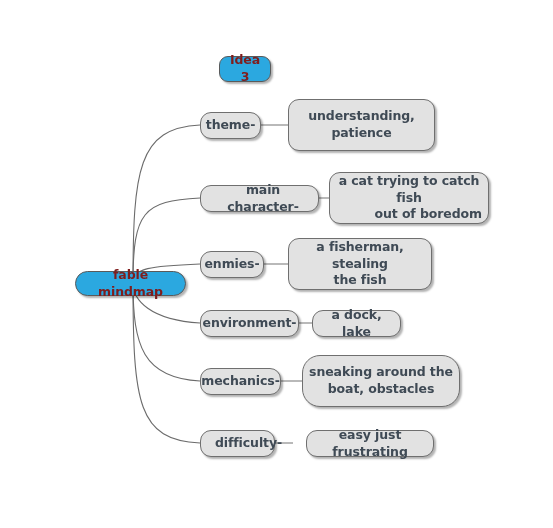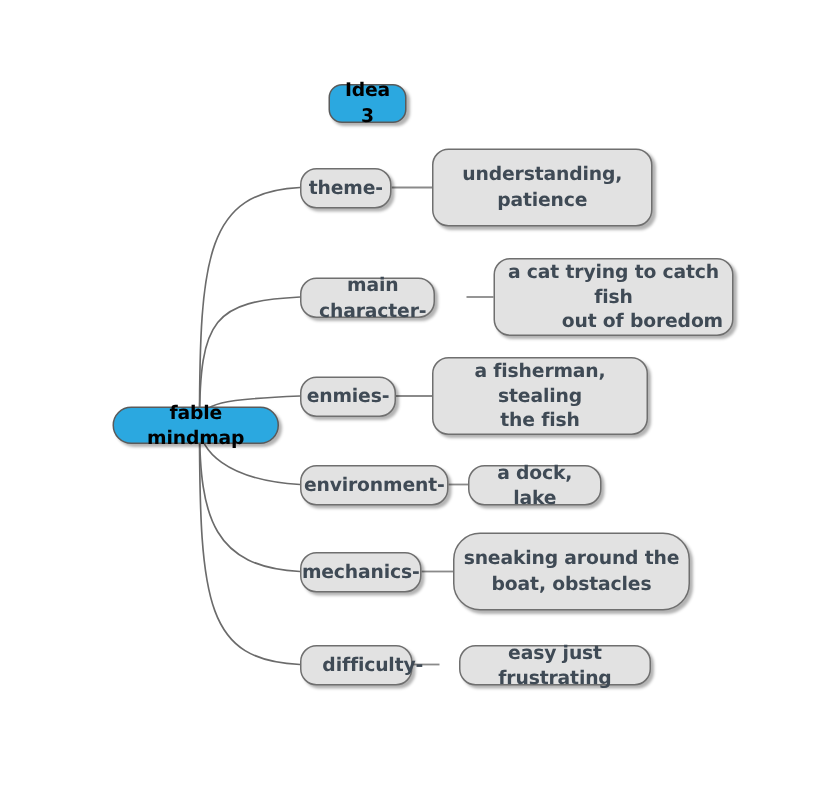--- a/index.html
+++ b/index.html
@@ -46,21 +46,21 @@
   .node-gray {
     background: #e2e2e2;
     border: 1px solid #6f6f6f;
     color: #3f4a55;
     font-size: 12.5px;
     padding: 3px 6px;
   }
   .node-blue {
     background: #2ba8e0;
     border: 1px solid #5a5a5a;
-    color: #000000;
+    color: #7f1d1d;
     font-size: 12.5px;
     padding: 3px 6px;
   }
   .node-root {
     border-radius: 13px;
   }
   .node-title {
     border-radius: 9px;
   }
 </style>
@@ -97,21 +97,21 @@
   </div>
 
   <div class="node node-gray" style="left:200px; top:112px; width:61px; height:27px;">
     <span>theme-</span>
   </div>
   <div class="node node-gray" style="left:288px; top:99px; width:147px; height:52px; flex-direction:column;">
     <span>understanding,</span>
     <span>patience</span>
   </div>
 
-  <div class="node node-gray" style="left:200px; top:185px; width:90px; height:27px;padding-left:13px;">
+  <div class="node node-gray" style="left:200px; top:185px; width:119px; height:27px;padding-left:13px;">
     <span>main character-</span>
   </div>
   <div class="node node-gray" style="left:329px; top:172px; width:160px; height:52px; flex-direction:column;align-items:flex-end;">
     <span>a cat trying to catch fish</span>
     <span>out of boredom</span>
   </div>
 
   <div class="node node-gray" style="left:200px; top:251px; width:64px; height:27px;">
     <span>enmies-</span>
   </div>

